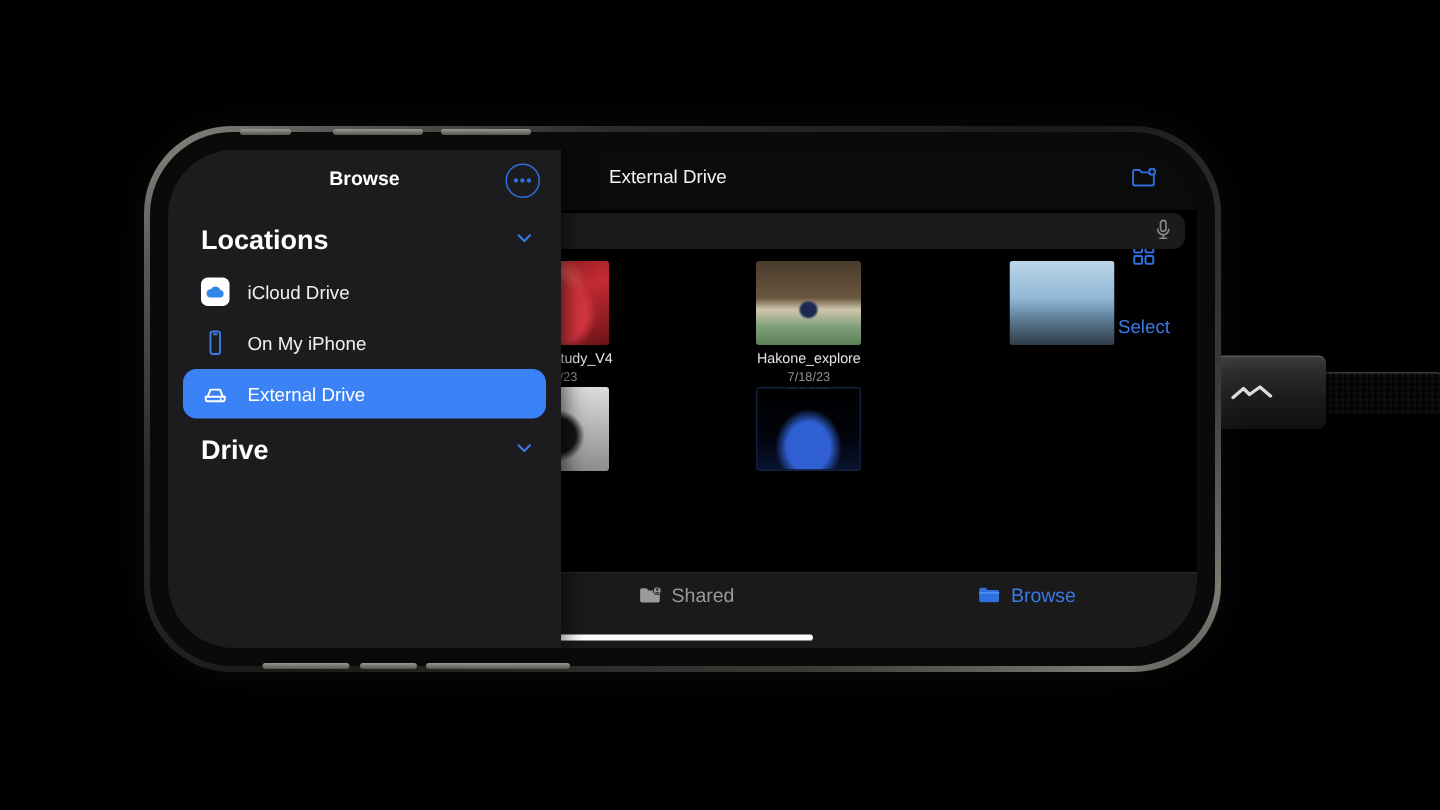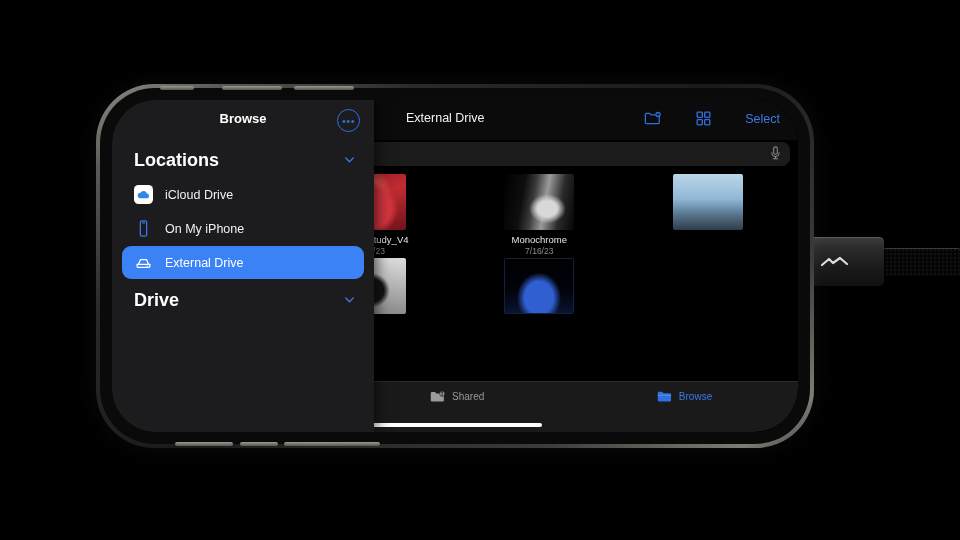--- a/index.html
+++ b/index.html
@@ -43,21 +43,21 @@
     background:#3a3f66;opacity:.8;}
 
   
   #screen{position:absolute;left:112px;top:100px;width:686px;height:332px;border-radius:44px;
     overflow:hidden;background:#000;}
 
   
   #content{position:absolute;left:0;top:0;right:0;bottom:0;background:#000;}
   #nav-bar{position:absolute;left:0;top:0;width:100%;height:40px;background:#0b0b0b;}
   #nav-title{position:absolute;left:294px;top:11px;font-size:12.5px;color:#f2f2f2;font-weight:400;}
-  #nav-actions{position:absolute;right:18px;top:9px;display:flex;align-items:center;gap:32px;}
+  #nav-actions{position:absolute;right:18px;top:9px;display:flex;align-items:center;gap:32px;flex-direction:column;}
   .nav-icon{width:19px;height:19px;color:#2f6fe0;display:block;}
   #select-btn{font-size:12.5px;color:#3b7ae8;}
 
   #search-wrap{position:absolute;left:8px;top:42px;right:8px;height:24px;}
   #search-field{position:absolute;left:0;top:0;width:100%;height:100%;border-radius:8px;
     background:#1b1b1b;}
   #search-ph{position:absolute;left:26px;top:5px;font-size:11px;color:#6c6c6c;}
   #mic-icon{position:absolute;right:9px;top:4px;width:11px;height:16px;color:#8a8a8a;}
 
   
@@ -96,21 +96,21 @@
       radial-gradient(ellipse at 50% 72%,#2f5fd0 0 30%,transparent 46%),
       linear-gradient(180deg,#000 0%,#02030c 60%,#0a1430 100%);
     border:1px solid #14203f;box-sizing:border-box;}
 
   
   #tab-bar{position:absolute;left:0;bottom:0;width:100%;height:44px;
     background:rgba(28,28,28,.94);backdrop-filter:blur(12px);
     border-top:.5px solid rgba(255,255,255,.07);
     display:flex;align-items:flex-start;justify-content:space-around;padding-top:6px;z-index:5;}
   .tab{display:flex;align-items:center;gap:6px;}
-  .tab-label{font-size:10px;text-align:center;}
+  .tab-label{font-size:13px;text-align:center;}
   .tab.inactive .tab-label{color:#9a9a9a;}
   .tab.active .tab-label{color:#3b7ae8;}
   .tab-ico{width:17px;height:17px;display:block;}
   #home-ind{position:absolute;left:50%;transform:translateX(-50%);bottom:5px;width:174px;height:4px;
     border-radius:3px;background:#fff;z-index:6;}
 
   
   #sidebar{position:absolute;left:0;top:0;width:262px;height:100%;background:#1c1c1e;z-index:8;
     box-shadow:2px 0 14px rgba(0,0,0,.7);}
   #sb-head{position:relative;height:40px;}
@@ -211,25 +211,25 @@
           <div class="cell">
             <div class="thumb">
               <div class="t-portrait"></div>
             </div>
             <div class="fname">Portrait_study_V4</div>
             <div class="fmeta">7/18/23</div>
             <div class="fmeta">7 MB</div>
           </div>
           <div class="cell">
             <div class="thumb">
-              <div class="t-mono"></div>
-            </div>
-            <div class="fname">Monochrome</div>
-            <div class="fmeta">7/16/23</div>
-            <div class="fmeta">2.12 GB</div>
+              <div class="t-hakone"></div>
+            </div>
+            <div class="fname">Hakone_explore</div>
+            <div class="fmeta">7/18/23</div>
+            <div class="fmeta">3.5 MB</div>
           </div>
           <div class="cell">
             <div class="thumb">
               <div class="t-sky"></div>
             </div>
             <div class="fname"></div>
             <div class="fmeta"></div>
             <div class="fmeta"></div>
           </div>
           <div class="cell">

